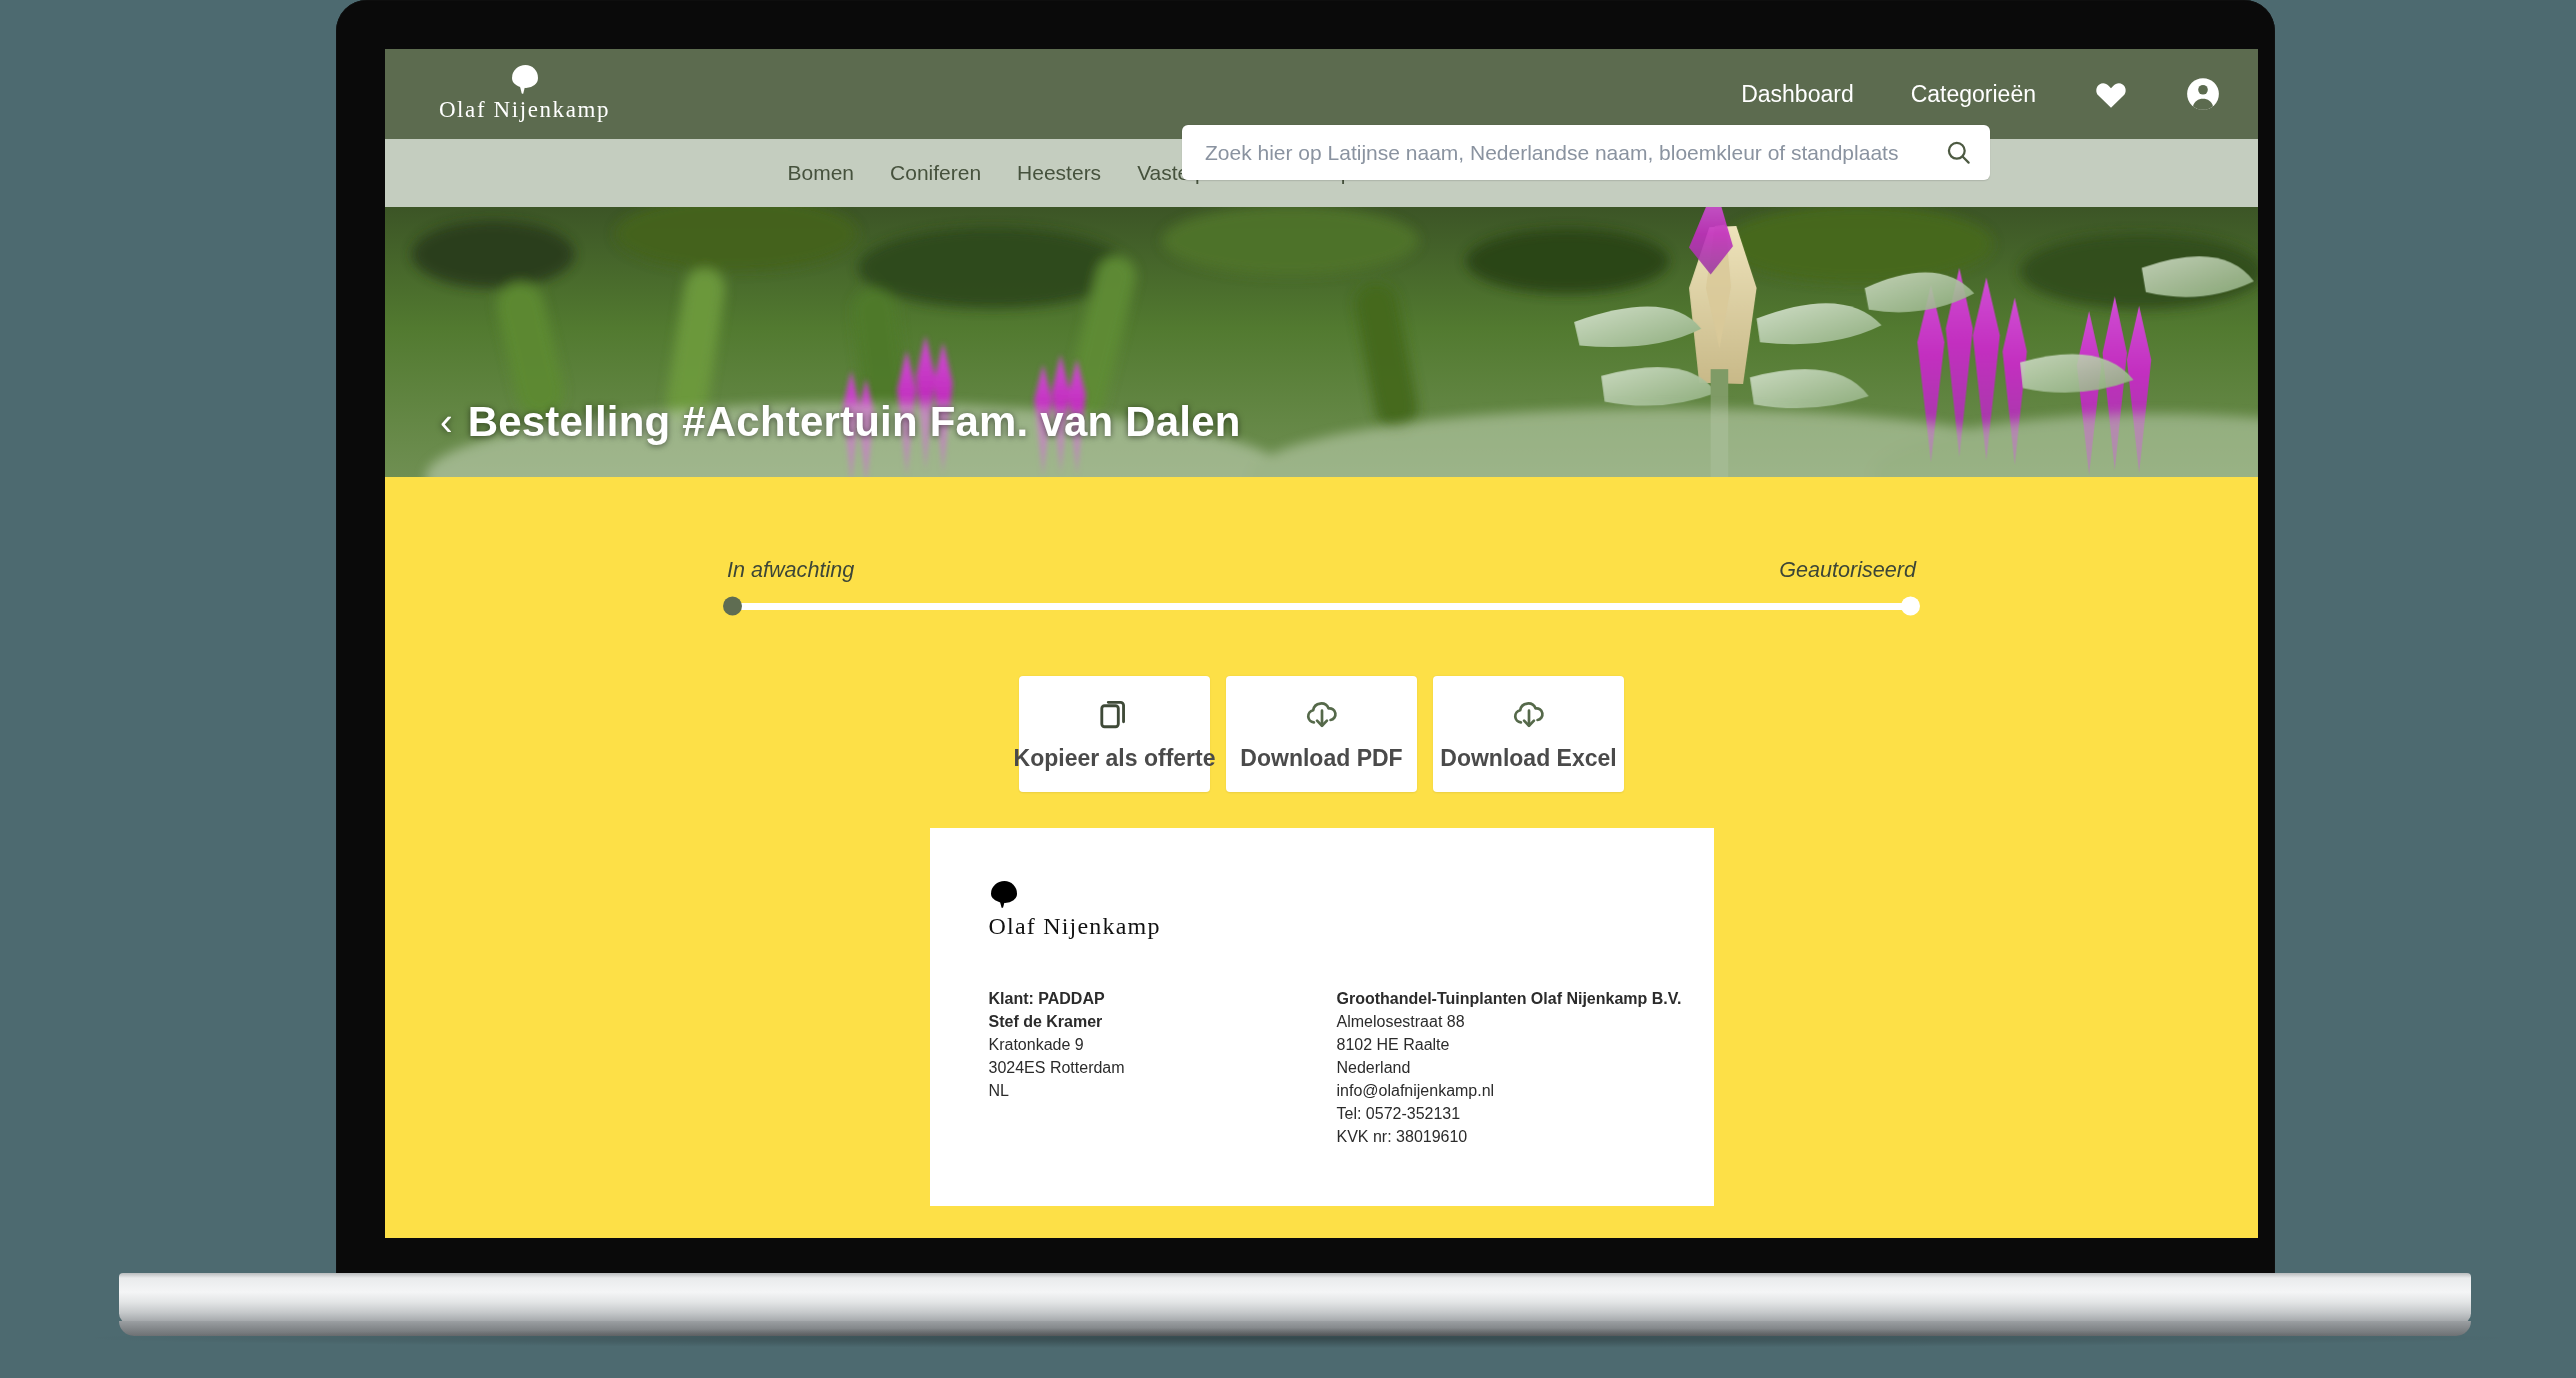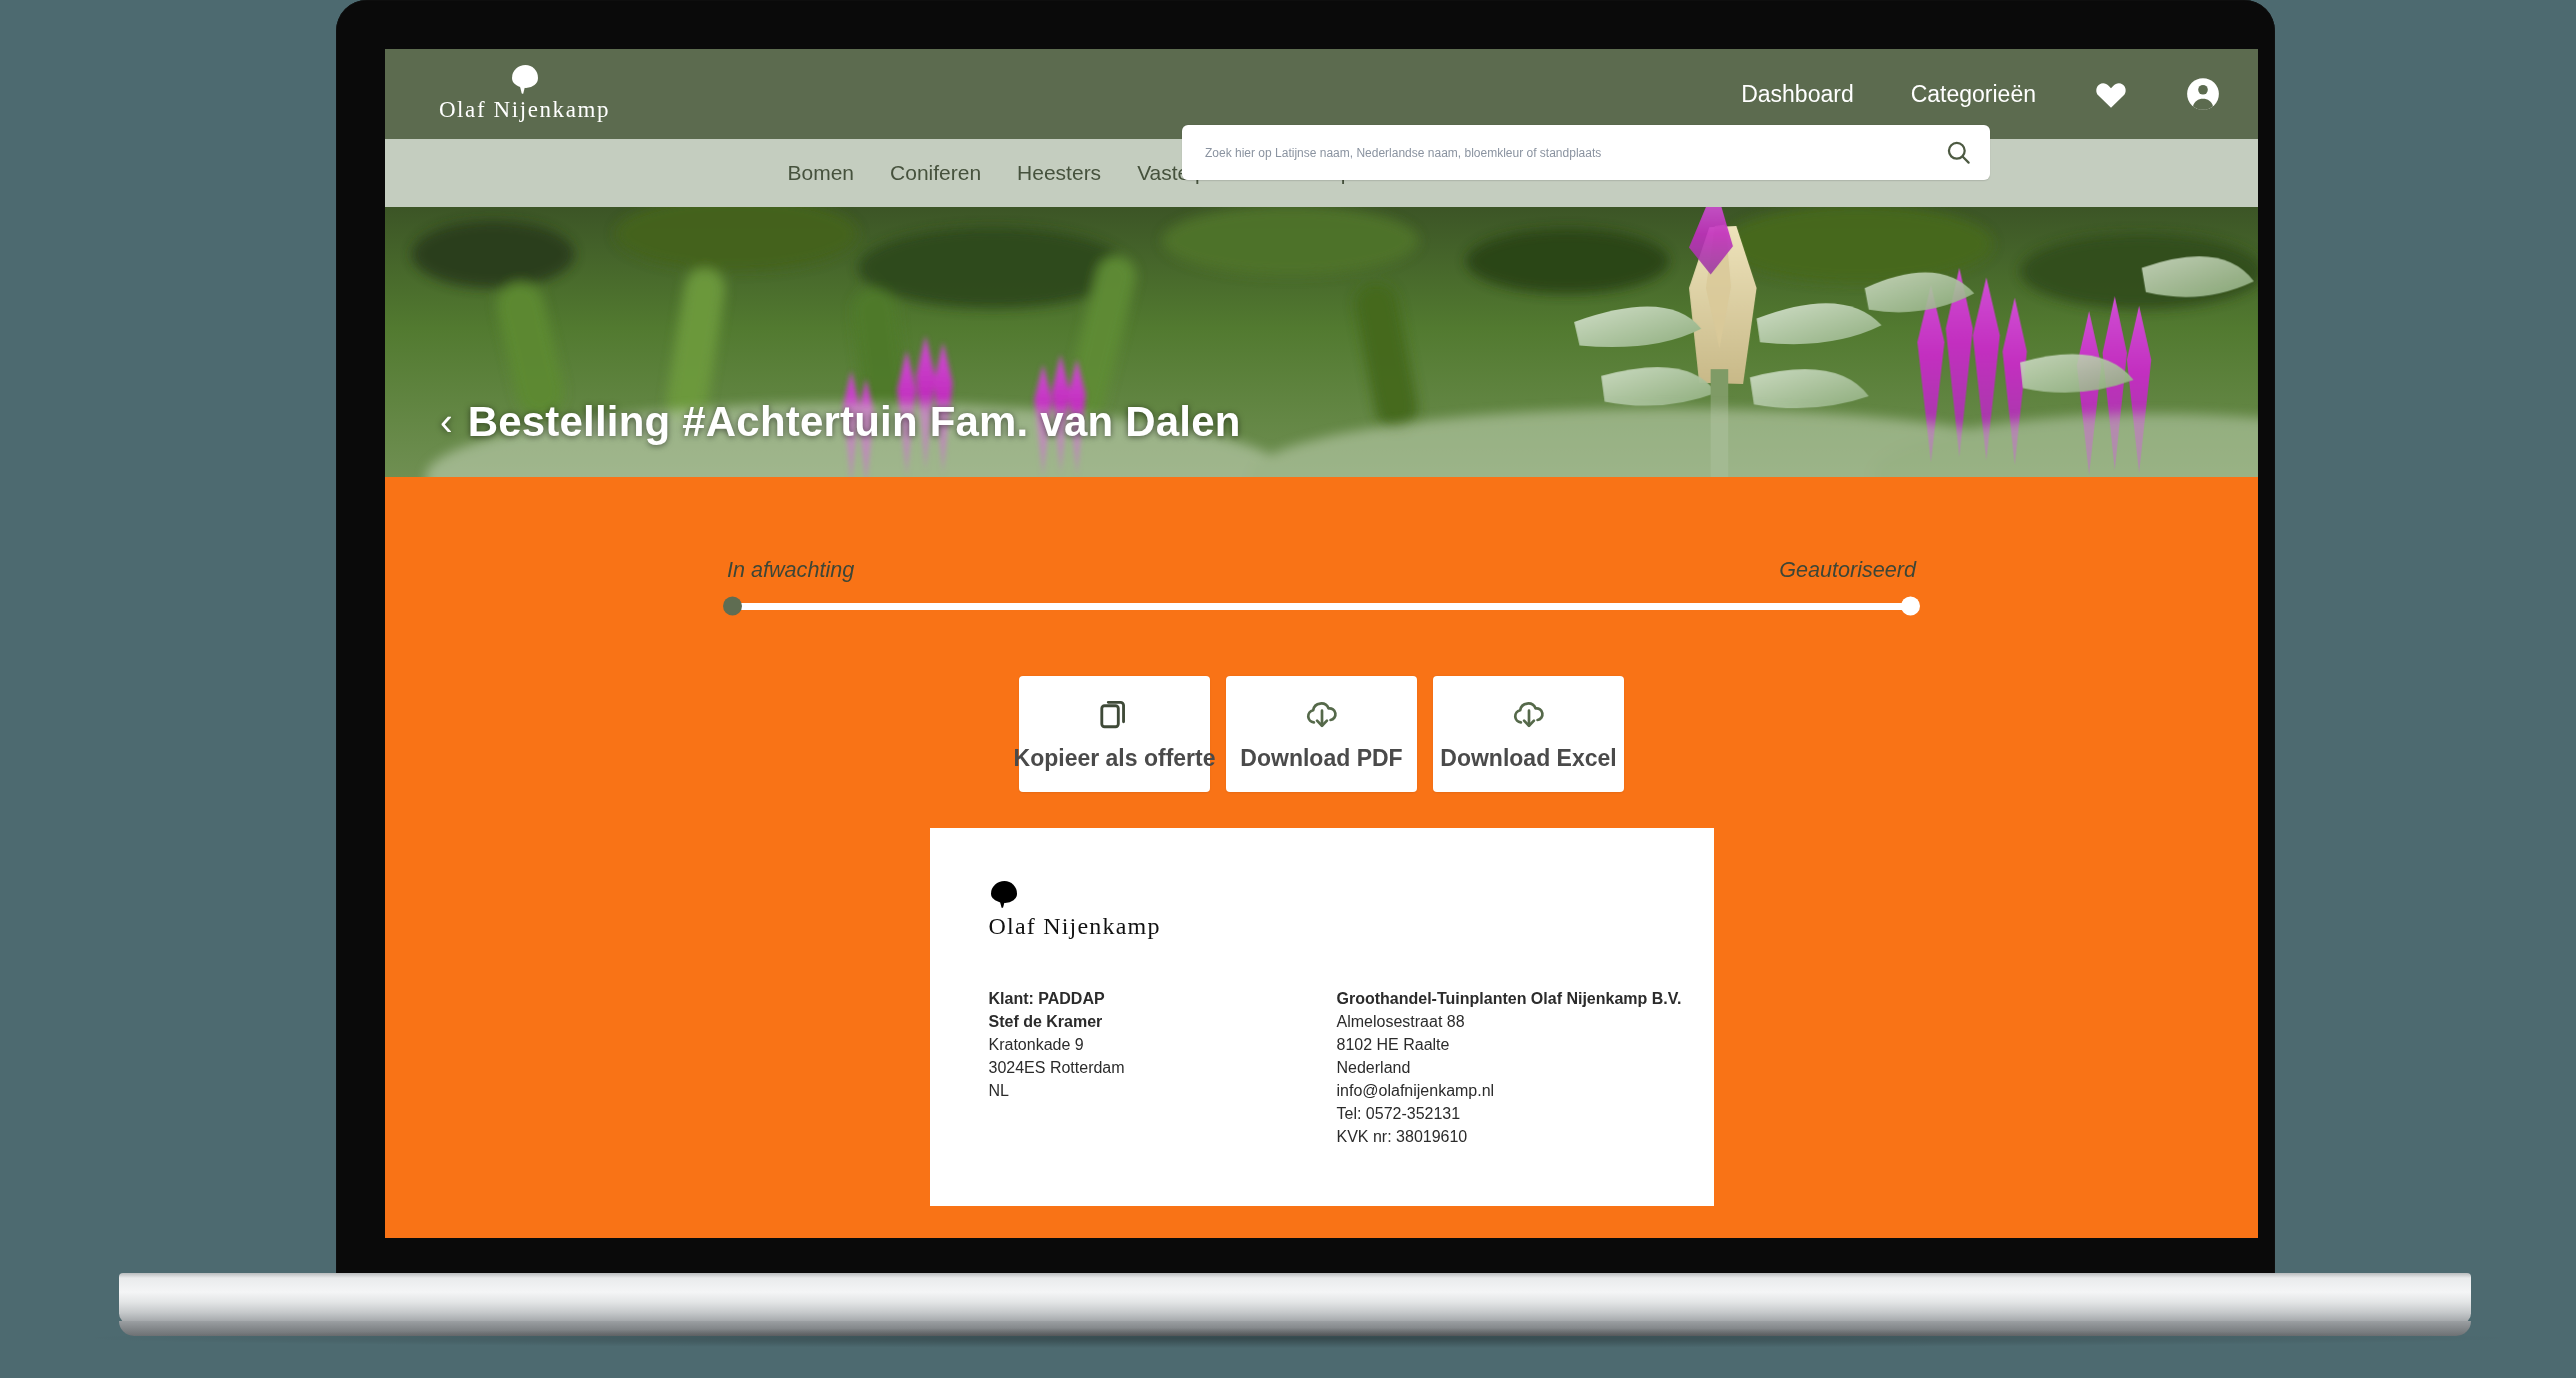--- a/index.html
+++ b/index.html
@@ -101,21 +101,21 @@
   .search-box {
     width: 100%; height: 100%;
     background: #fff; border-radius: 6px;
     display: flex; align-items: center;
     padding: 0 17.6px 0 23px;
     box-shadow: 0 0.7px 1.4px rgba(0,0,0,.12);
   }
   .search-input {
     flex: 1; border: 0; outline: 0;
     font-family: "Liberation Sans", sans-serif;
-    font-size: 12px; color: #333;
+    font-size: 21px; color: #333;
     background: transparent;
   }
   .search-input::placeholder { color: #8a93a0; }
   .search-icon { width: 27px; height: 27px; flex: 0 0 27px; }
 
   .header-nav {
     position: absolute; right: 38px; top: 0; height: 90px;
     display: flex; align-items: center; gap: 57px;
   }
   .header-link {
@@ -151,21 +151,21 @@
   .hero-back {
     color: #fff; font-size: 38px; line-height: 1;
     cursor: pointer; font-family: "Liberation Sans", sans-serif;
   }
   .hero-title {
     color: #fff; font-size: 42px; font-weight: bold;
     letter-spacing: 0.2px; white-space: nowrap;
   }
 
   
-  .page-body { background: #f97316; height: 761px; position: relative; }
+  .page-body { background: #fde047; height: 761px; position: relative; }
 
   .status-wrap { position: absolute; left: 0; right: 0; top: 80px; }
   .status-inner { width: 1189px; margin: 0 auto; position: relative; }
   .status-labels { display: flex; justify-content: space-between; }
   .status-label {
     font-size: 21.6px; font-style: italic; color: #3d4637;
     white-space: nowrap;
   }
   .status-track {
     position: relative; height: 6.8px; background: #fff;

